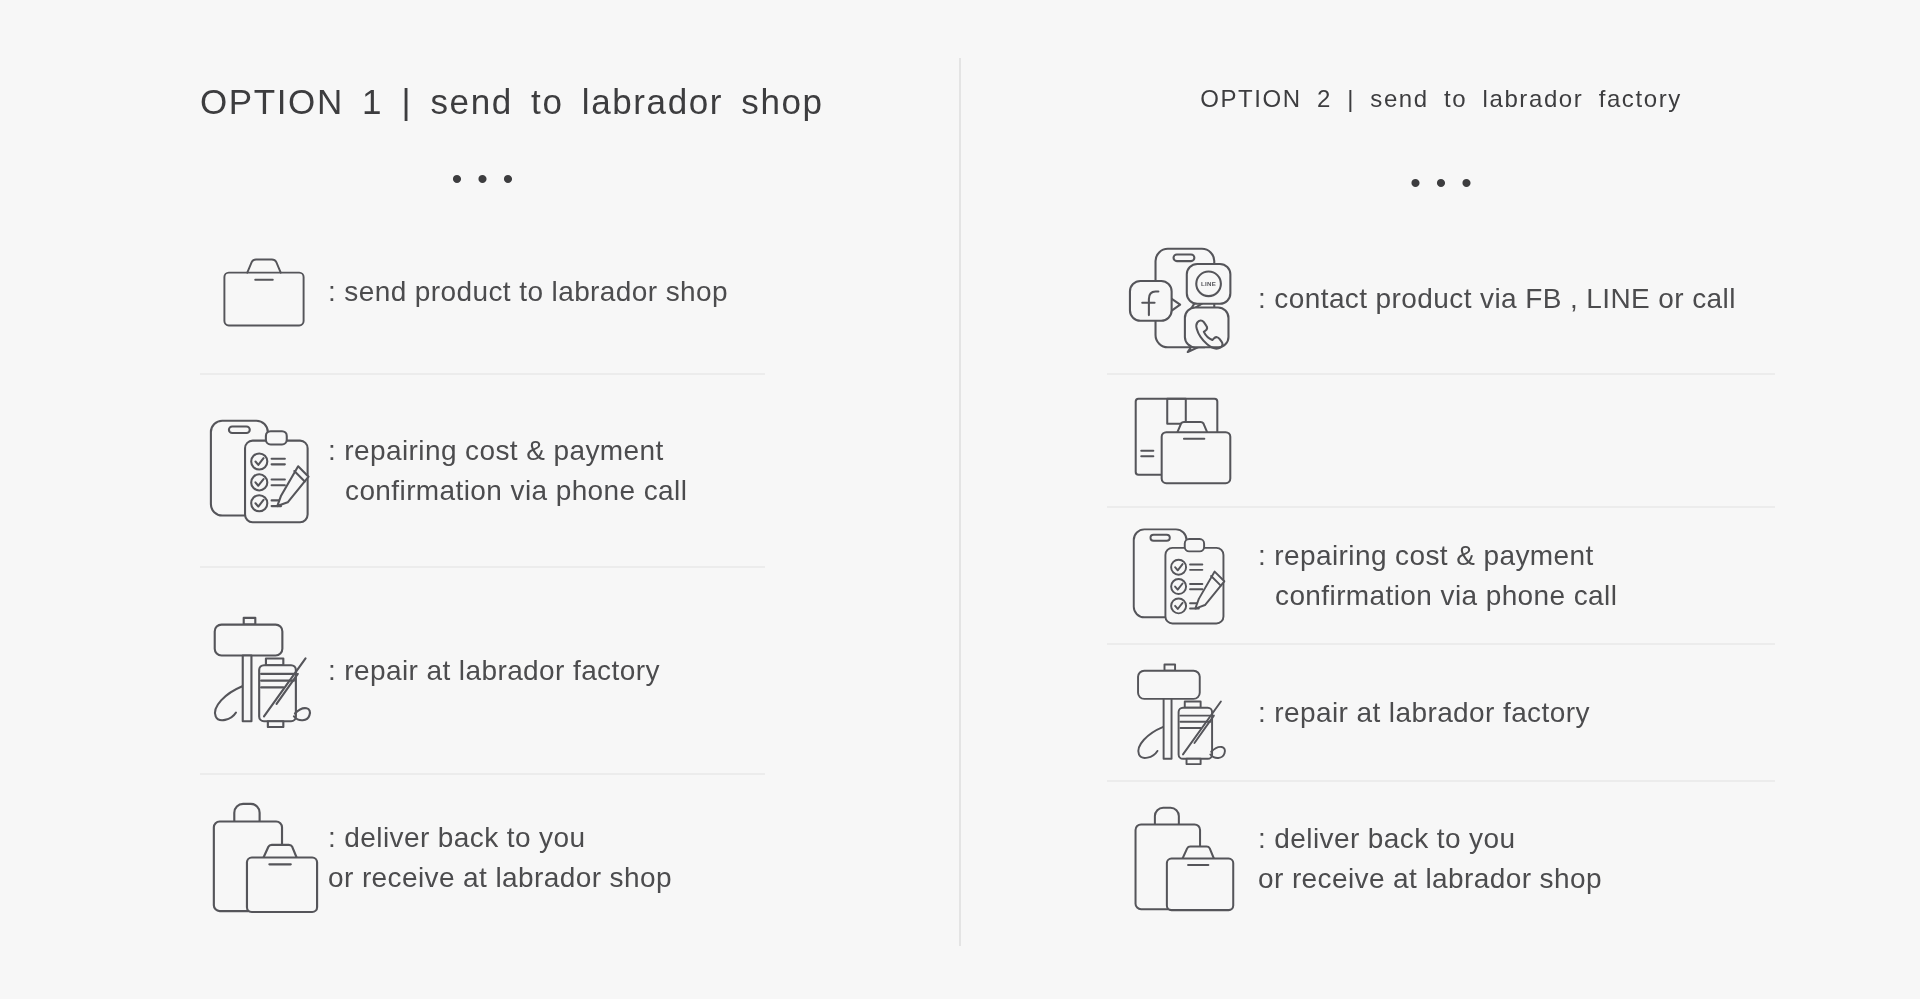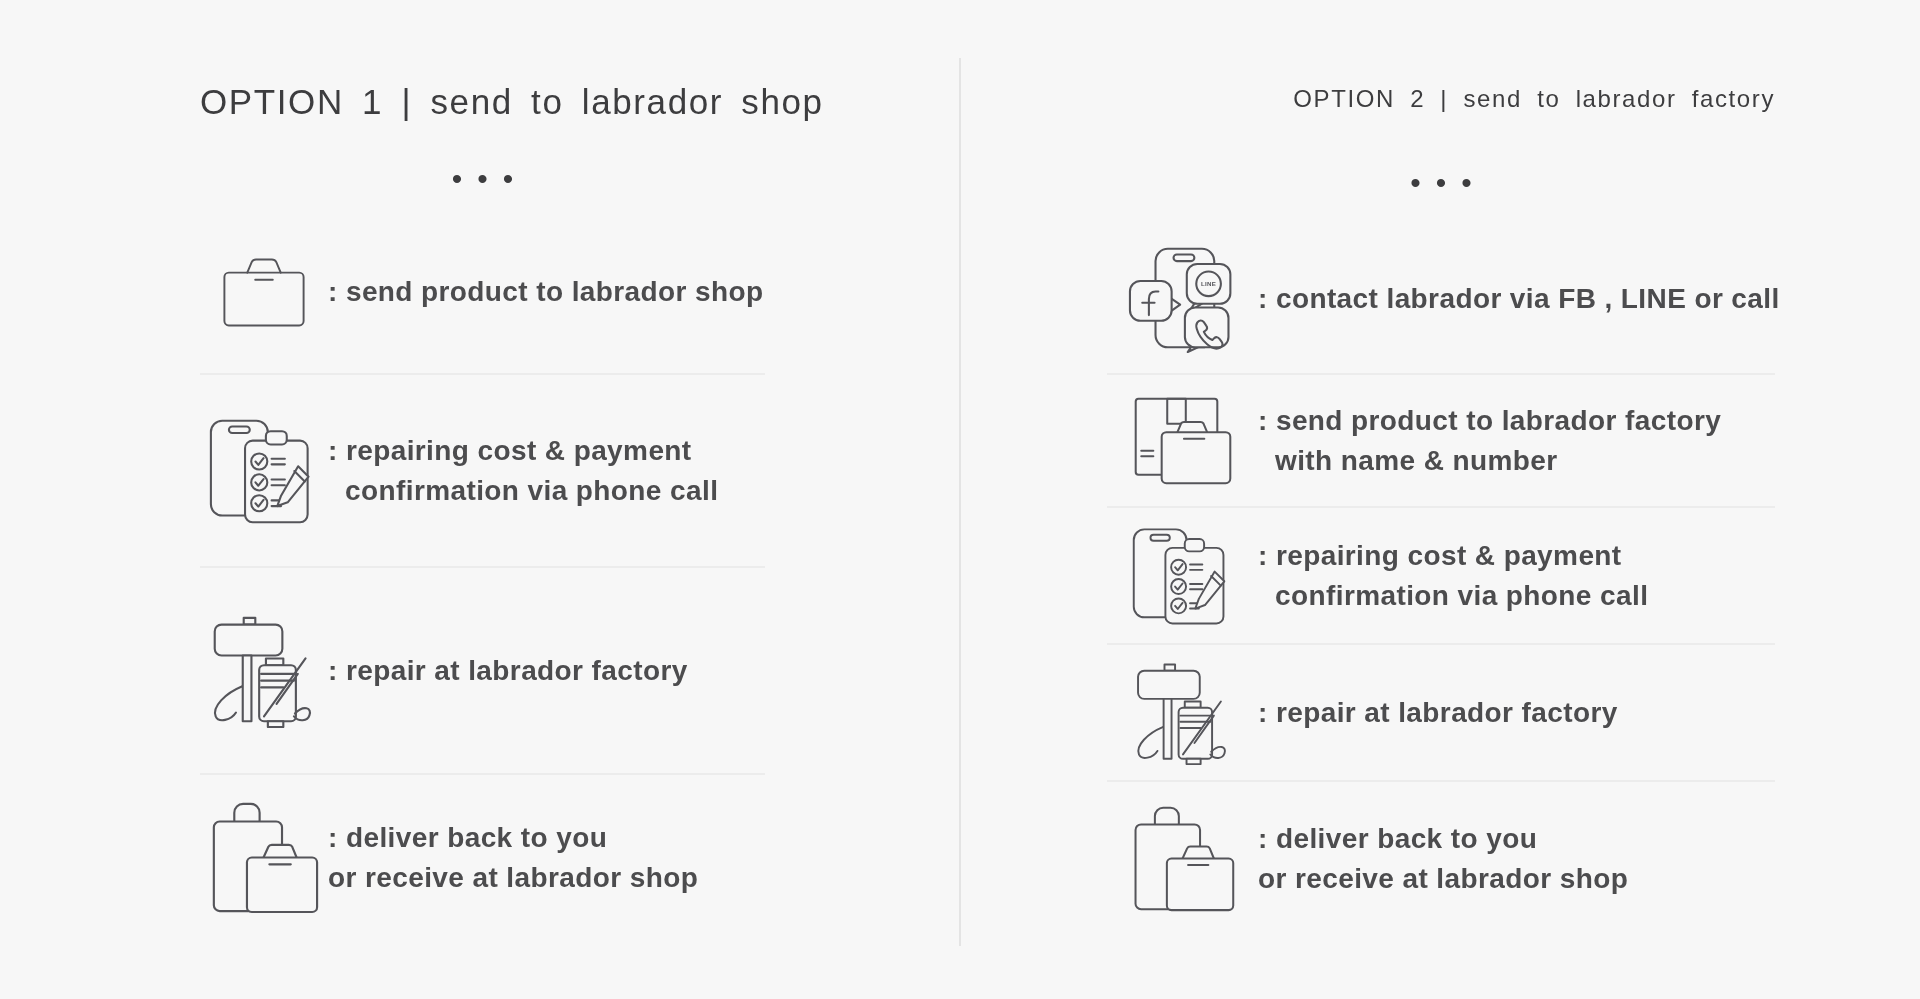--- a/index.html
+++ b/index.html
@@ -11,21 +11,21 @@
     position:relative;
   }
   .canvas { position:absolute; inset:0; width:1920px; height:999px; }
 
   .col { position:absolute; top:0; height:100%; }
   #option1 { left:200px; width:565px; }
   #option2 { left:1107px; width:668px; }
 
   .title {
     position:absolute; top:82px; left:0; right:0;
-    text-align:right; white-space:nowrap;
+    text-align:center; white-space:nowrap;
     font-size:35px; font-weight:300; letter-spacing:1.6px; word-spacing:7px;
     color:#3d3d3f;
   }
   #option2 .title { top:85px; font-size:24px; }
 
   .dots {
     position:absolute; top:162px; left:0; right:0;
     text-align:center; font-size:30px; letter-spacing:15px; text-indent:15px;
     color:#3d3d3f; font-weight:400;
   }
@@ -47,21 +47,21 @@
   #option2 .step:nth-child(4){ height:137px; }
   #option2 .step:nth-child(5){ height:153px; }
 
   .iconbox { flex:0 0 128px; display:flex; justify-content:center; align-items:center; }
   #option2 .iconbox { flex:0 0 151px; }
 
   .txt {
     font-size:28px; line-height:40px; font-weight:300;
     color:#4c4c4e; letter-spacing:0.4px; white-space:nowrap;
   }
-  .txt span { display:block;font-weight:bold; }
+  .txt span { display:block; }
   .ind { padding-left:17px; }
 
   .vline {
     position:absolute; left:959px; top:58px; width:2px; height:888px;
     background:#e4e4e4;
   }
 
   
   .st  { fill:none; stroke:#55555a; stroke-width:2.2; stroke-linecap:round; stroke-linejoin:round; }
   .stf { fill:#f7f7f7; stroke:#55555a; stroke-width:2.2; stroke-linecap:round; stroke-linejoin:round; }
@@ -216,34 +216,30 @@
 
     <div class="steps">
 
       <div class="step">
         <div class="iconbox">
           <svg width="112" height="108" viewBox="0 0 118 114">
               <use href="#sym-contact"></use>
             </svg>
         </div>
         <div class="txt">
-          <span>: contact labrador via FB , LINE or call</span>
+          <span>: contact product via FB , LINE or call</span>
         </div>
       </div>
 
       <div class="step">
         <div class="iconbox">
           <svg width="102" height="93" viewBox="0 0 110 100">
               <use href="#sym-box"></use>
             </svg>
         </div>
-        <div class="txt">
-          <span>: send product to labrador factory</span>
-          <span class="ind">with name &amp; number</span>
-        </div>
       </div>
 
       <div class="step">
         <div class="iconbox">
           <svg width="106" height="102" viewBox="0 0 120 116">
               <use href="#sym-checklist"></use>
             </svg>
         </div>
         <div class="txt">
           <span>: repairing cost &amp; payment</span>

